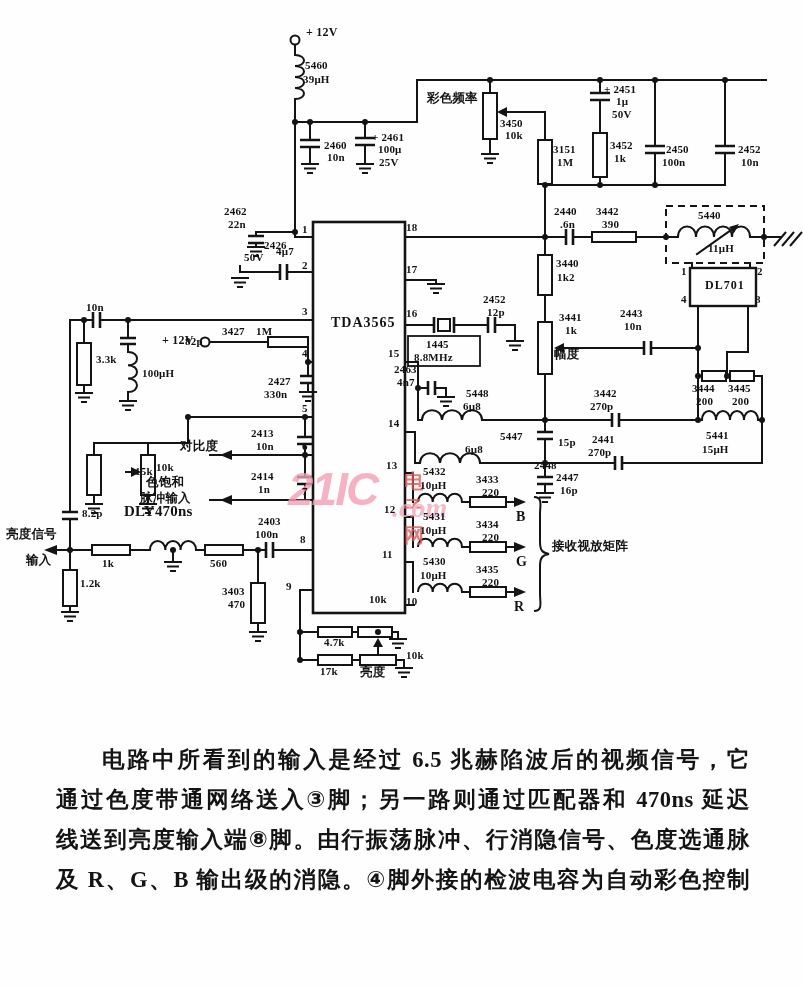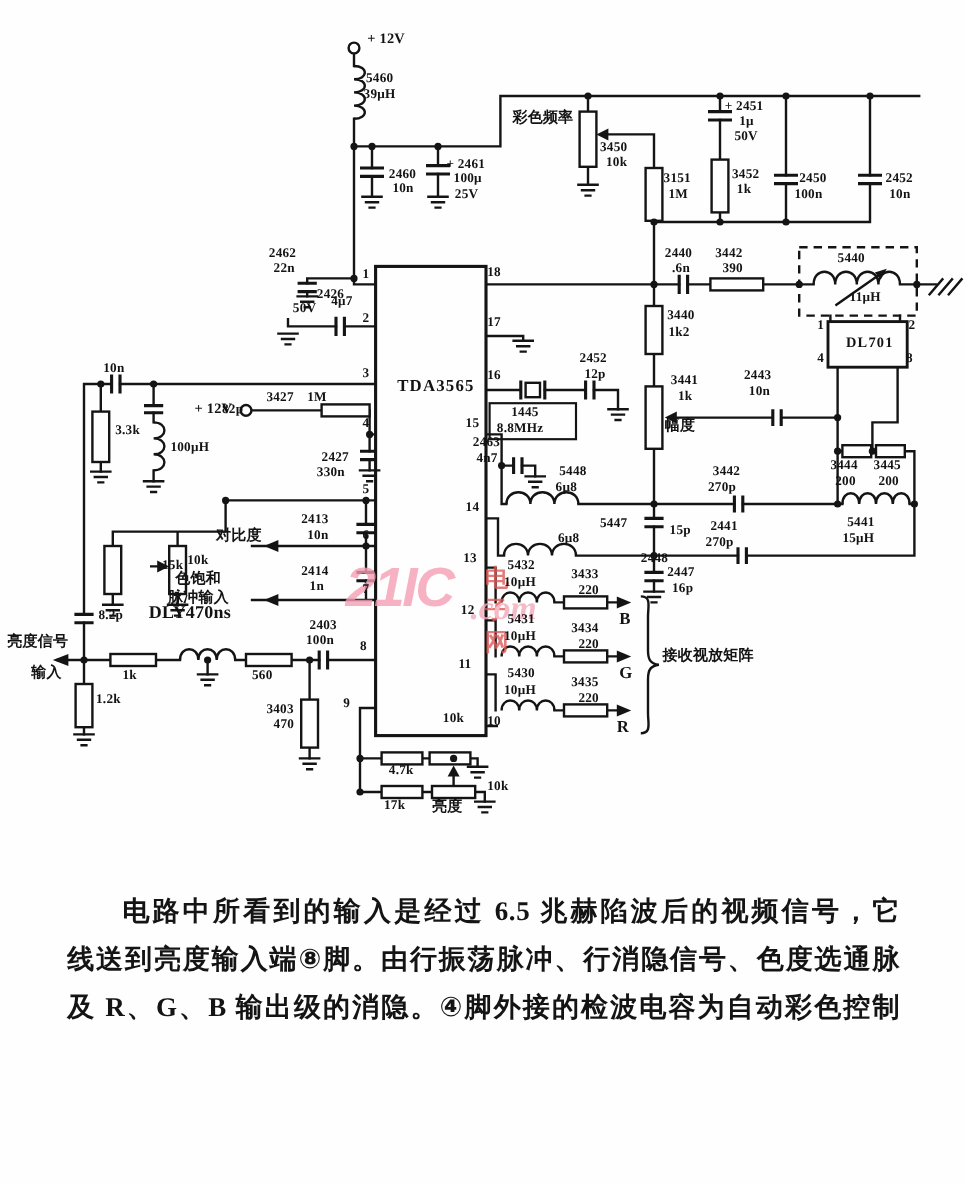--- a/index.html
+++ b/index.html
@@ -387,16 +387,17 @@
       <div class="lbl" style="left: 420px; top: 570px;">10μH</div>
       <div class="lbl" style="left: 476px; top: 564px;">3435</div>
       <div class="lbl" style="left: 482px; top: 577px;">220</div>
       <div class="lbl b" style="font-size: 14px; left: 514px; top: 600px;">R</div>
       <div class="lbl zh" style="left: 552px; top: 540px;">接收视放矩阵</div>
     </div>
 
 
   <div id="para">
       <div class="pline indent">电路中所看到的输入是经过 6.5 兆赫陷波后的视频信号，它</div>
+      <div class="pline">通过色度带通网络送入③脚；另一路则通过匹配器和 470ns 延迟</div>
       <div class="pline">线送到亮度输入端⑧脚。由行振荡脉冲、行消隐信号、色度选通脉</div>
       <div class="pline">及 R、G、B 输出级的消隐。④脚外接的检波电容为自动彩色控制</div>
     </div>
 </div>
 
 </body></html>

